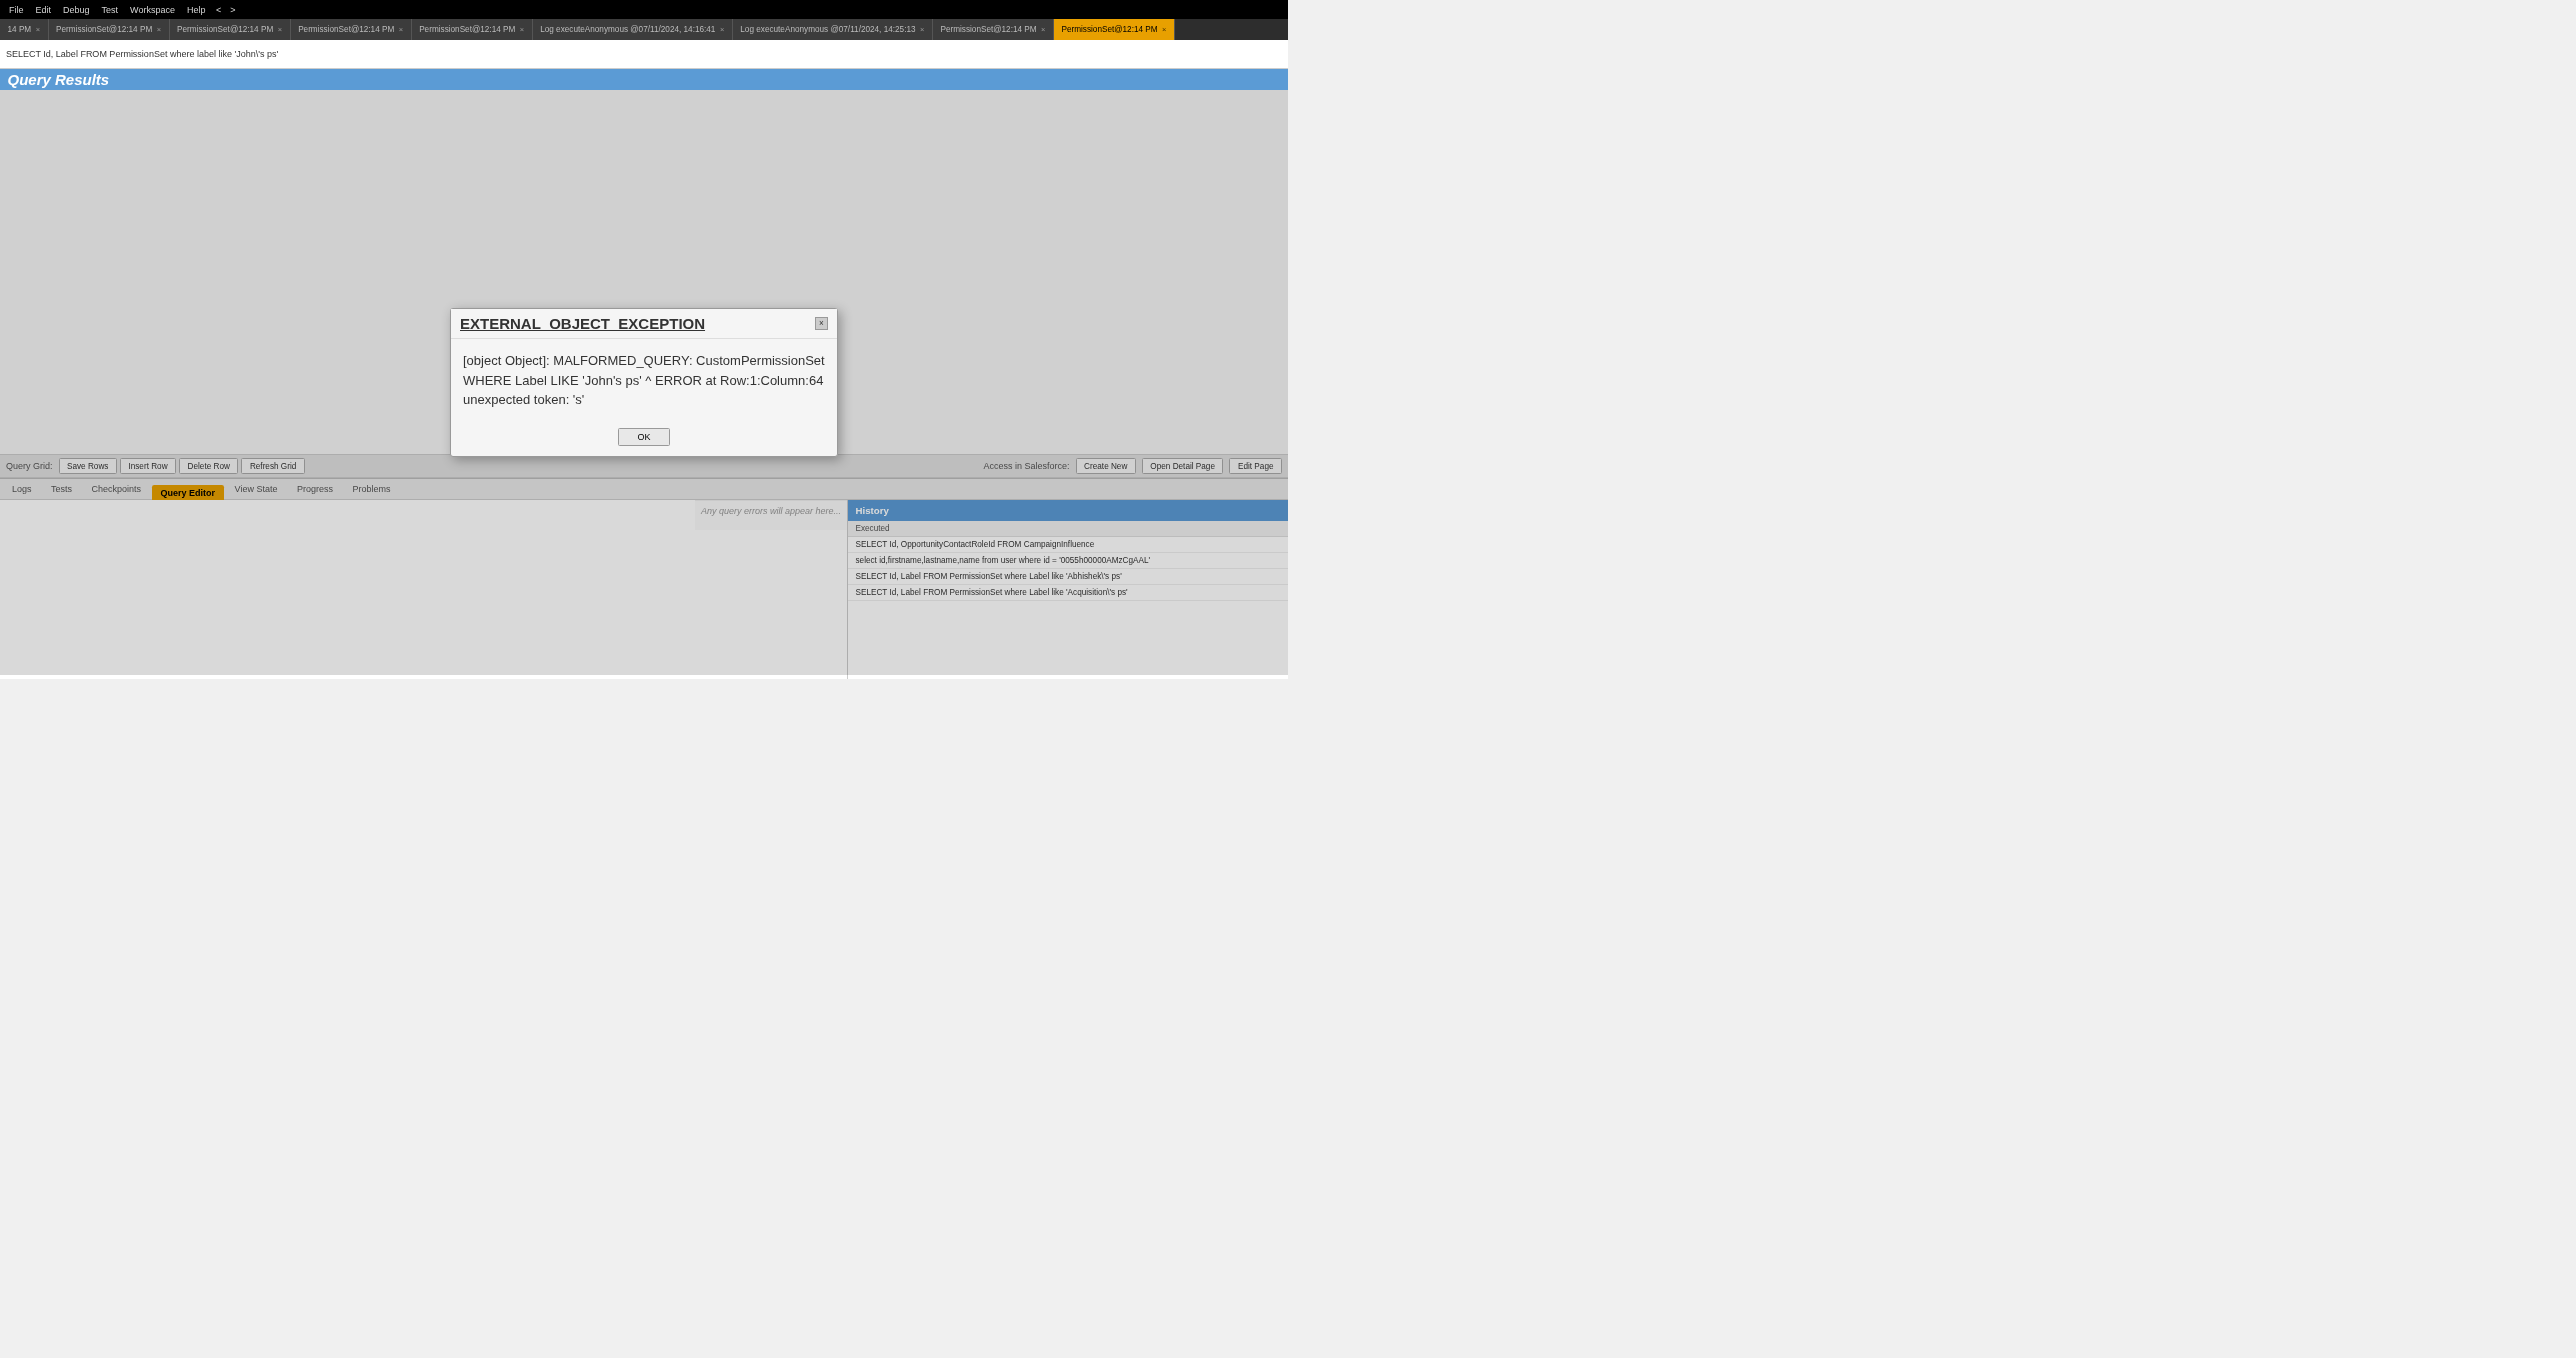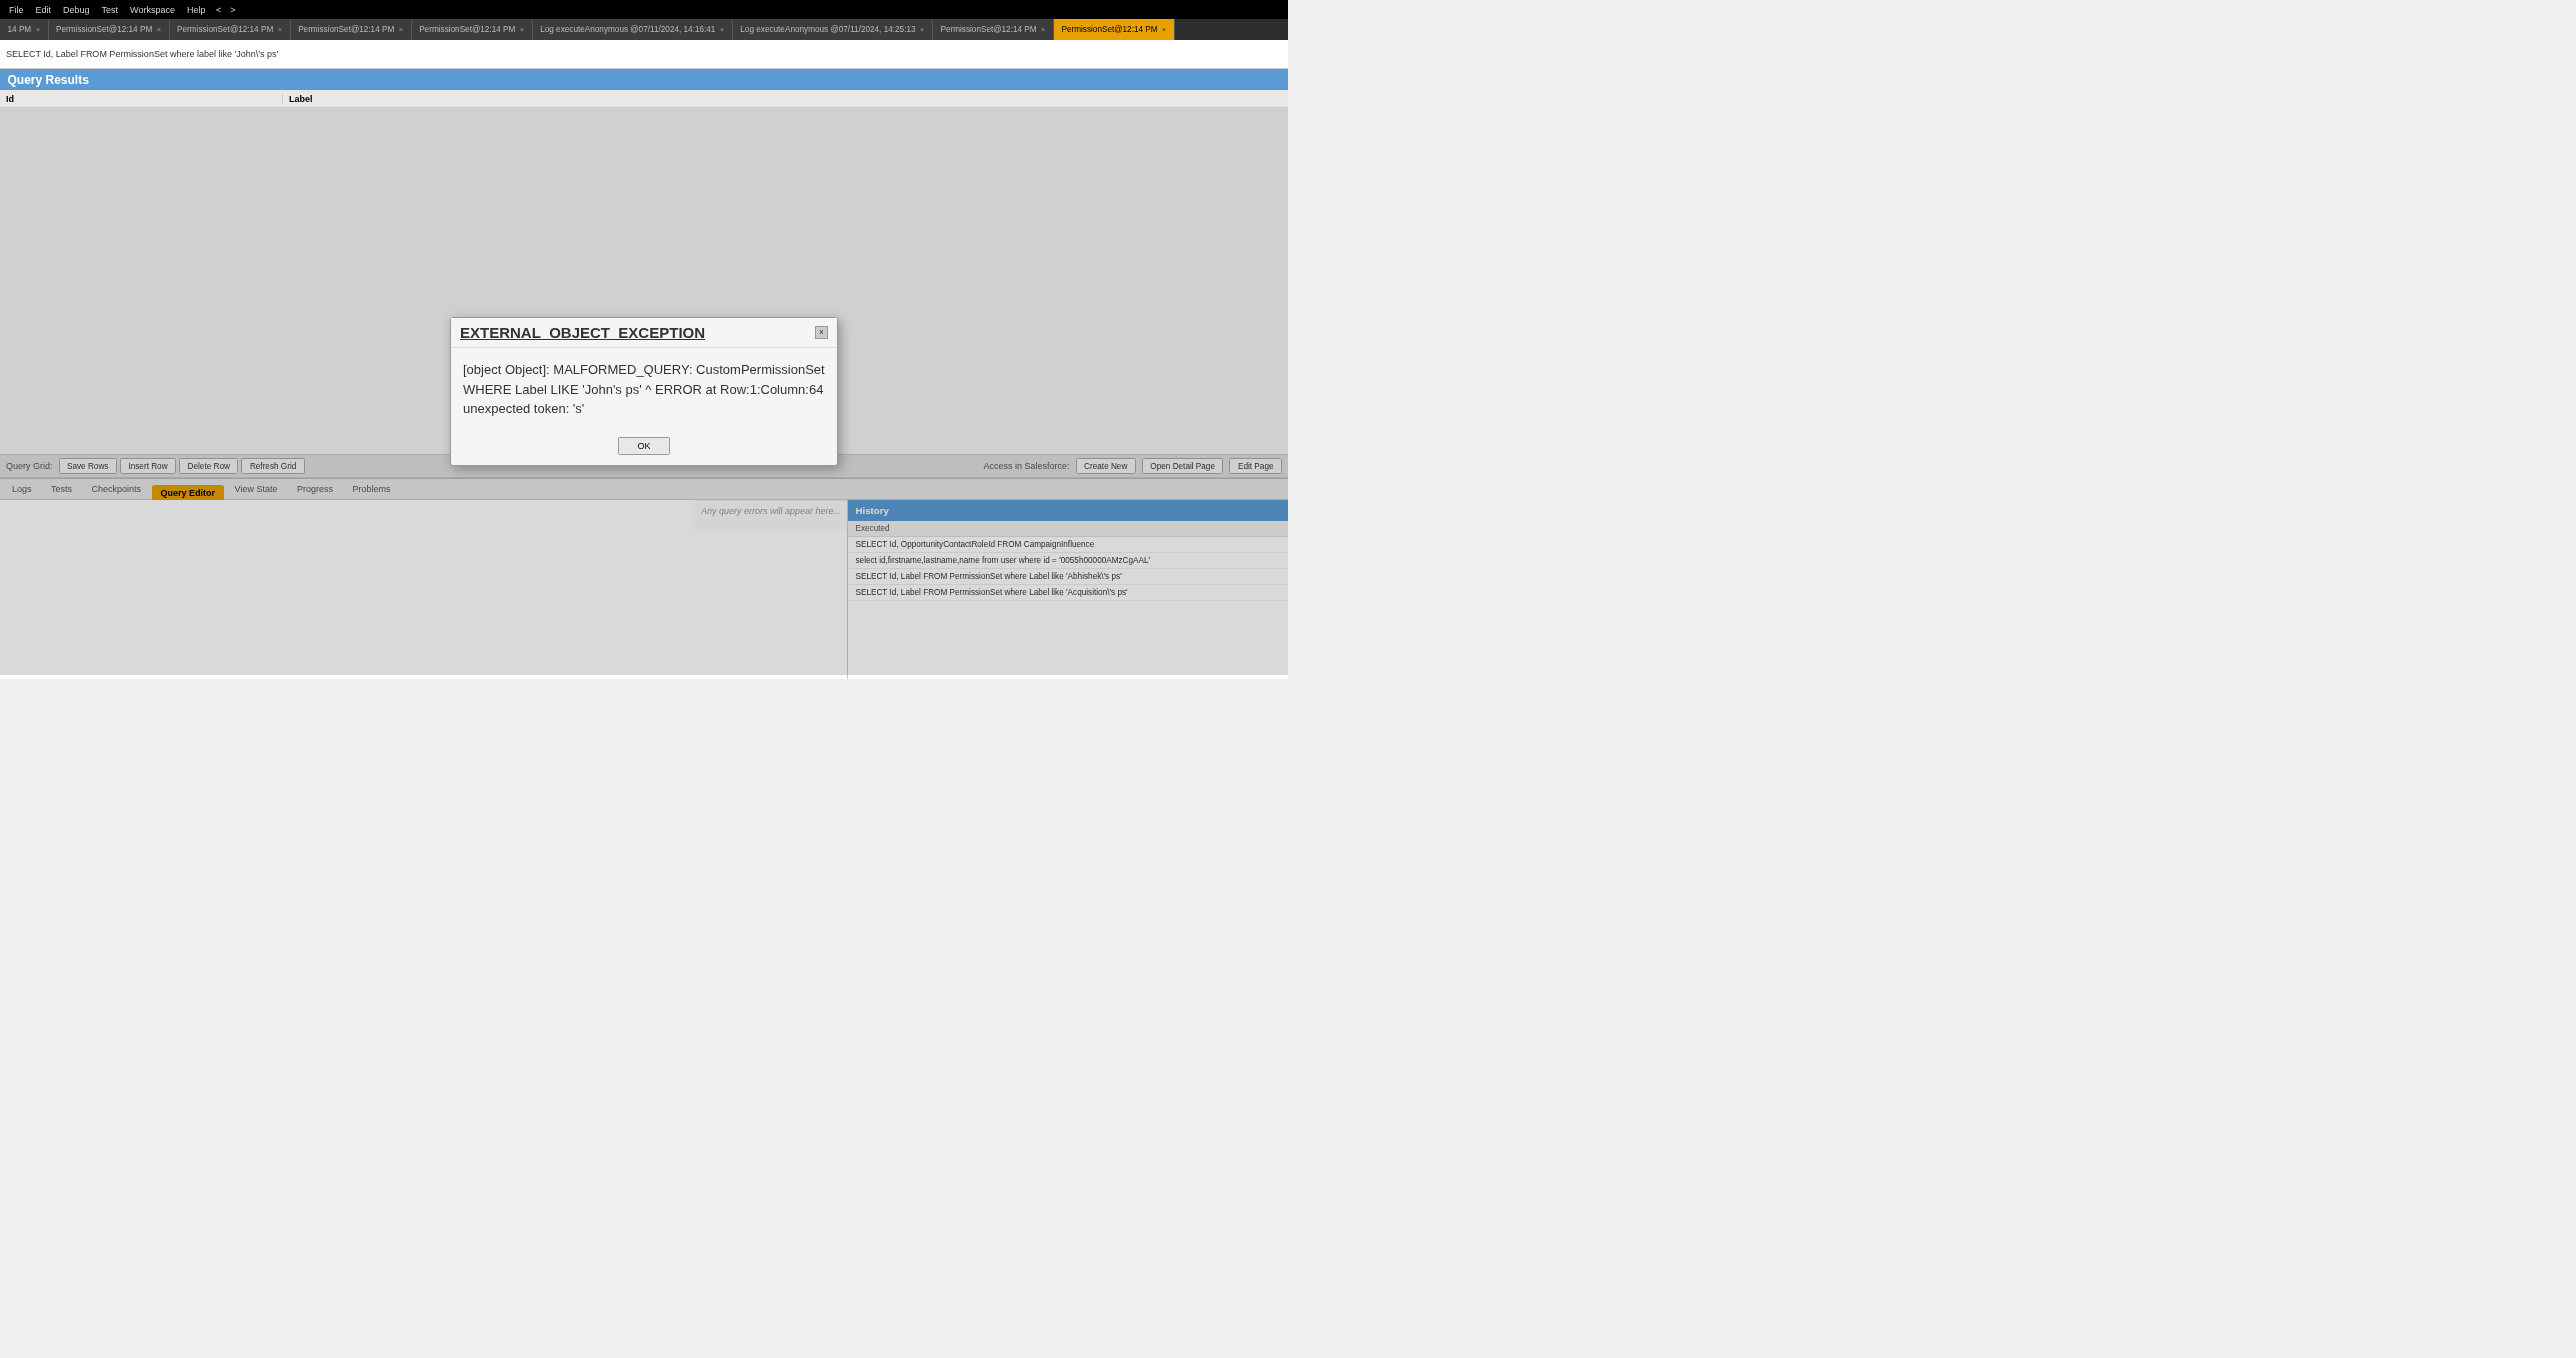--- a/index.html
+++ b/index.html
@@ -79,25 +79,26 @@
       height: 21px;
       display: flex;
       align-items: center;
     }
 
     
     .query-results-header {
       background: #5b9bd5;
       color: white;
       padding: 3px 7.5px;
-      font-size: 12px;
-      font-weight: bold;
-      height: 21px;
-      display: flex;
-      align-items: center;
+      font-size: 15px;
+      font-weight: bold;
+      height: 21px;
+      display: flex;
+      align-items: center;
+      font-style: italic;
     }
 
     
     .table-header {
       display: flex;
       background: #e8e8e8;
       border-bottom: 0.7px solid #ccc;
       height: 18px;
       align-items: center;
     }
@@ -398,24 +399,20 @@
   </div>
 
   <div class="sql-bar">
     <span>SELECT Id, Label FROM PermissionSet where label like 'John\'s ps'</span>
   </div>
 
   <div class="query-results-header">
     <span>Query Results</span>
   </div>
 
-  <div class="table-header">
-    <div class="col-id">Id</div>
-    <div class="col-label">Label</div>
-  </div>
 
   <div class="results-area" style="position: relative;">
 
     <div class="dialog-overlay">
       <div class="dialog">
         <div class="dialog-titlebar">
           <span class="dialog-title">EXTERNAL_OBJECT_EXCEPTION</span>
           <div class="dialog-close">×</div>
         </div>
         <div class="dialog-body">

